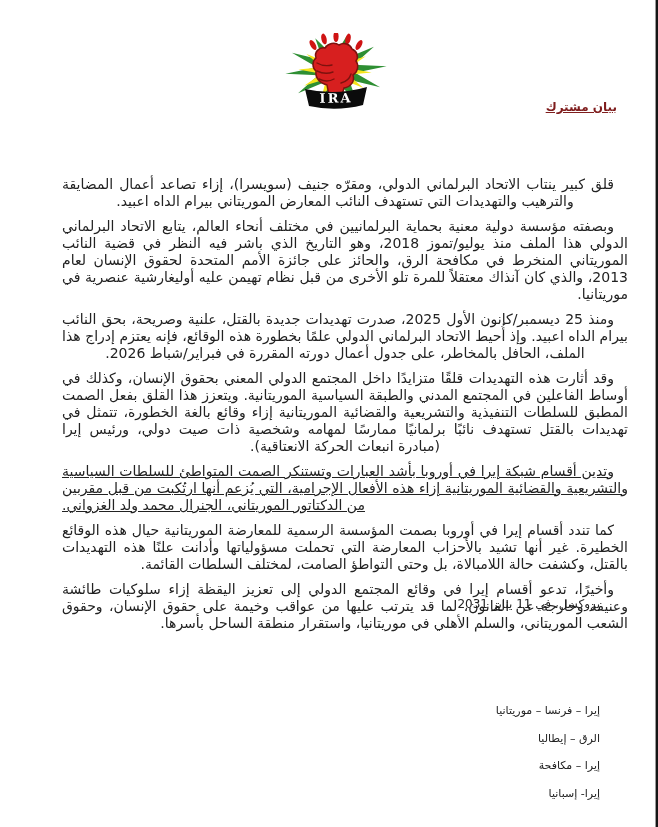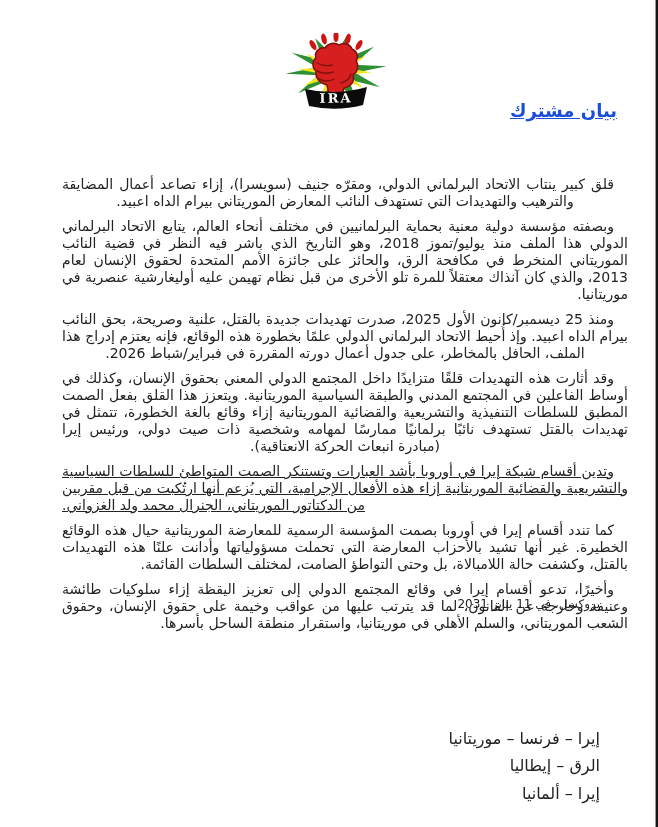--- a/index.html
+++ b/index.html
@@ -18,44 +18,44 @@
     background:#151515;
     border-left:1px solid #9a9a9a;
   }
   .logo {
     position:absolute; top:33px; left:279px;
     width:114px; height:78px;
   }
   .title {
     position:absolute; top:100px; right:41px;
     direction:rtl;
-    font-size:18px; font-weight:bold;
+    font-size:12px; font-weight:bold;
     text-decoration:underline;
-    color:#1d4ed8;
+    color:#7f1d1d;
   }
   .body-text {
     position:absolute; top:176px; left:62px; right:30px;
     direction:rtl;
     font-size:14px; line-height:17px;
     text-align:justify;
     color:#222;
   }
   .para { margin-bottom:8px; text-indent:14px; }
   .pl-center { text-align-last:center; }
   .pl-right  { text-align-last:right; }
   .pl-left   { text-align-last:left;text-decoration:underline; }
   .dateline {
     position:absolute; top:597px; right:58px;
     direction:rtl;
     font-size:12px; color:#222;
   }
   .signatories {
     position:absolute; bottom:20px; right:58px;
     direction:rtl; text-align:right;
-    font-size:16px; color:#222;
+    font-size:11px; color:#222;
   }
   .sig { line-height:27.5px; }
 </style>
 </head>
 <body>
 
 <div class="page">
 
   <div class="logo">
     <svg viewBox="0 0 114 78" width="114" height="78">
@@ -94,18 +94,19 @@
     <p class="para pl-left">وتدين أقسام شبكة إيرا في أوروبا بأشد العبارات وتستنكر الصمت المتواطئ للسلطات السياسية والتشريعية والقضائية الموريتانية إزاء هذه الأفعال الإجرامية، التي يُزعم أنها ارتُكبت من قبل مقربين من الدكتاتور الموريتاني، الجنرال محمد ولد الغزواني.</p>
     <p class="para pl-right">كما تندد أقسام إيرا في أوروبا بصمت المؤسسة الرسمية للمعارضة الموريتانية حيال هذه الوقائع الخطيرة. غير أنها تشيد بالأحزاب المعارضة التي تحملت مسؤولياتها وأدانت علنًا هذه التهديدات بالقتل، وكشفت حالة اللامبالاة، بل وحتى التواطؤ الصامت، لمختلف السلطات القائمة.</p>
     <p class="para pl-right">وأخيرًا، تدعو أقسام إيرا في وقائع المجتمع الدولي إلى تعزيز اليقظة إزاء سلوكيات طائشة وعنيفة وخارجة عن القانون، لما قد يترتب عليها من عواقب وخيمة على حقوق الإنسان، وحقوق الشعب الموريتاني، والسلم الأهلي في موريتانيا، واستقرار منطقة الساحل بأسرها.</p>
   </div>
 
   <div class="dateline">بروكسل، في 11 يناير 2031</div>
 
   <div class="signatories">
     <div class="sig">إيرا – فرنسا – موريتانيا</div>
     <div class="sig">الرق – إيطاليا</div>
-    <div class="sig">إيرا – ألمانيا</div>
+    <div class="sig">إيرا – مكافحة</div>
+    <div class="sig">إيرا- إسبانيا</div>
   </div>
 
   <div class="scan-edge"></div>
 
 </div>
 
 </body></html>

